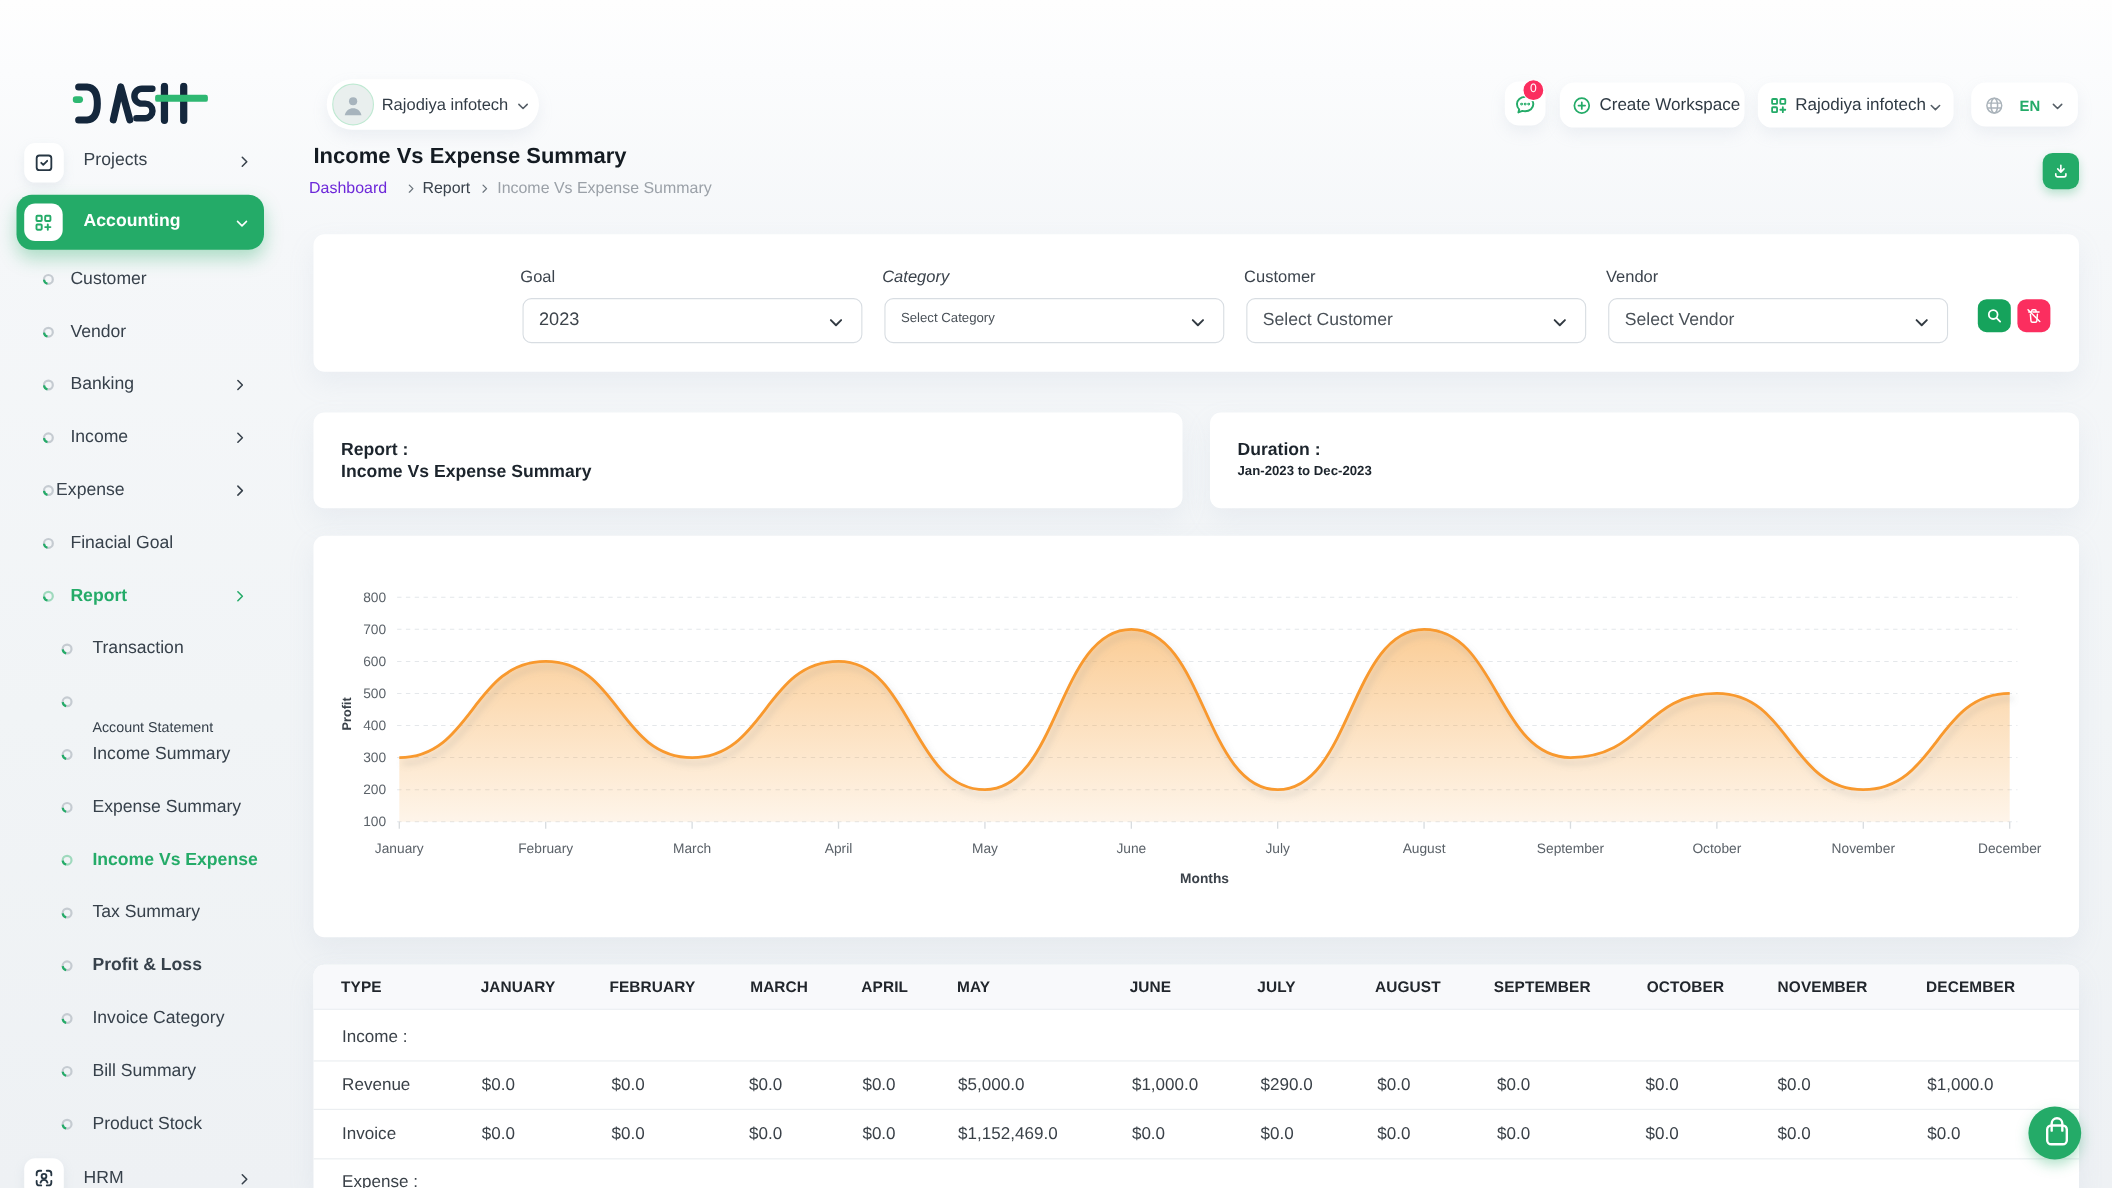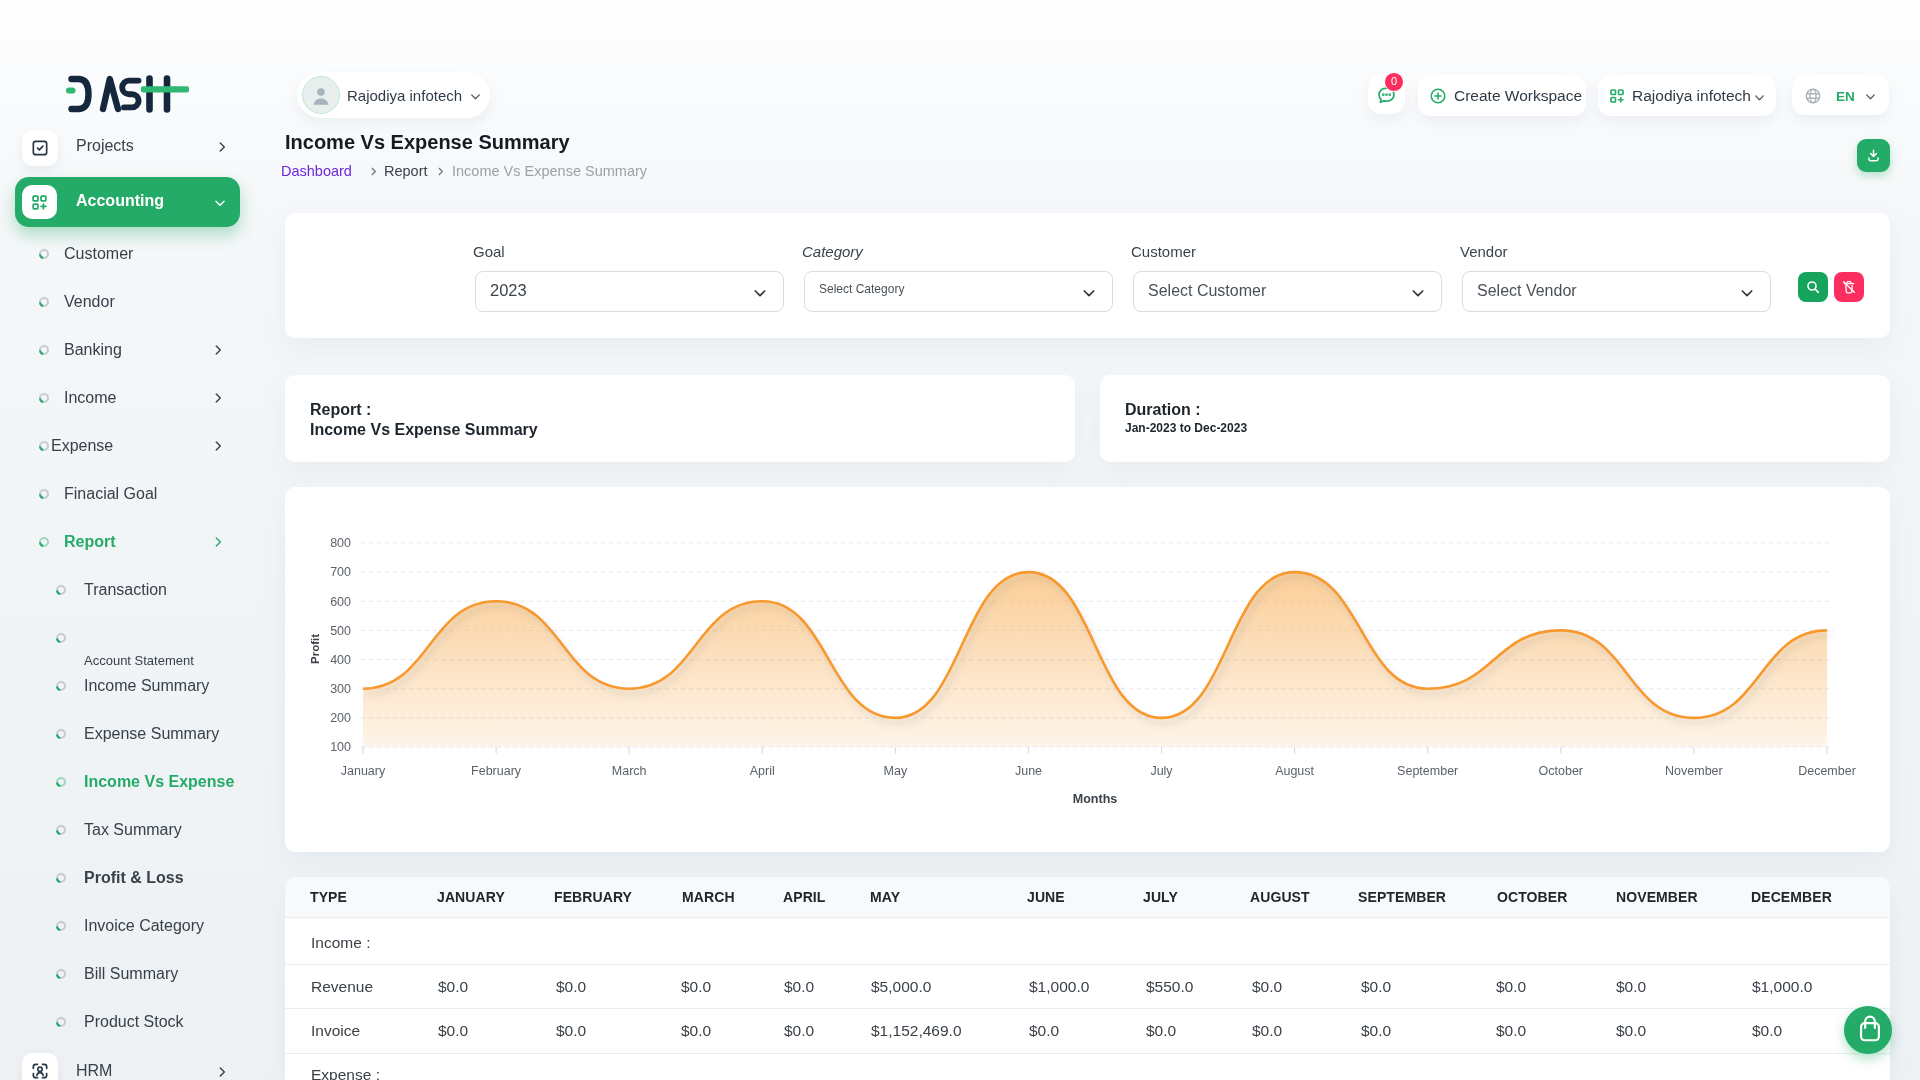--- a/index.html
+++ b/index.html
@@ -359,21 +359,21 @@
 <div class="abs" style="left:285px;top:1008px;width:1605px;height:1px;background:#e9edf0;"></div>
 <div class="abs" style="left:285px;top:1053px;width:1605px;height:1px;background:#e9edf0;"></div>
 <div class="abs" style="left:311px;top:934px;font-size:15.5px;color:#3a4148;">Income :</div>
 <div class="abs" style="left:311px;top:978px;font-size:15.5px;color:#3a4148;">Revenue</div>
 <div class="abs" style="left:438px;top:978px;font-size:15.5px;color:#3a4148;">$0.0</div>
 <div class="abs" style="left:556px;top:978px;font-size:15.5px;color:#3a4148;">$0.0</div>
 <div class="abs" style="left:681px;top:978px;font-size:15.5px;color:#3a4148;">$0.0</div>
 <div class="abs" style="left:784px;top:978px;font-size:15.5px;color:#3a4148;">$0.0</div>
 <div class="abs" style="left:871px;top:978px;font-size:15.5px;color:#3a4148;">$5,000.0</div>
 <div class="abs" style="left:1029px;top:978px;font-size:15.5px;color:#3a4148;">$1,000.0</div>
-<div class="abs" style="left:1146px;top:978px;font-size:15.5px;color:#3a4148;">$550.0</div>
+<div class="abs" style="left:1146px;top:978px;font-size:15.5px;color:#3a4148;">$290.0</div>
 <div class="abs" style="left:1252px;top:978px;font-size:15.5px;color:#3a4148;">$0.0</div>
 <div class="abs" style="left:1361px;top:978px;font-size:15.5px;color:#3a4148;">$0.0</div>
 <div class="abs" style="left:1496px;top:978px;font-size:15.5px;color:#3a4148;">$0.0</div>
 <div class="abs" style="left:1616px;top:978px;font-size:15.5px;color:#3a4148;">$0.0</div>
 <div class="abs" style="left:1752px;top:978px;font-size:15.5px;color:#3a4148;">$1,000.0</div>
 <div class="abs" style="left:311px;top:1022px;font-size:15.5px;color:#3a4148;">Invoice</div>
 <div class="abs" style="left:438px;top:1022px;font-size:15.5px;color:#3a4148;">$0.0</div>
 <div class="abs" style="left:556px;top:1022px;font-size:15.5px;color:#3a4148;">$0.0</div>
 <div class="abs" style="left:681px;top:1022px;font-size:15.5px;color:#3a4148;">$0.0</div>
 <div class="abs" style="left:784px;top:1022px;font-size:15.5px;color:#3a4148;">$0.0</div>

